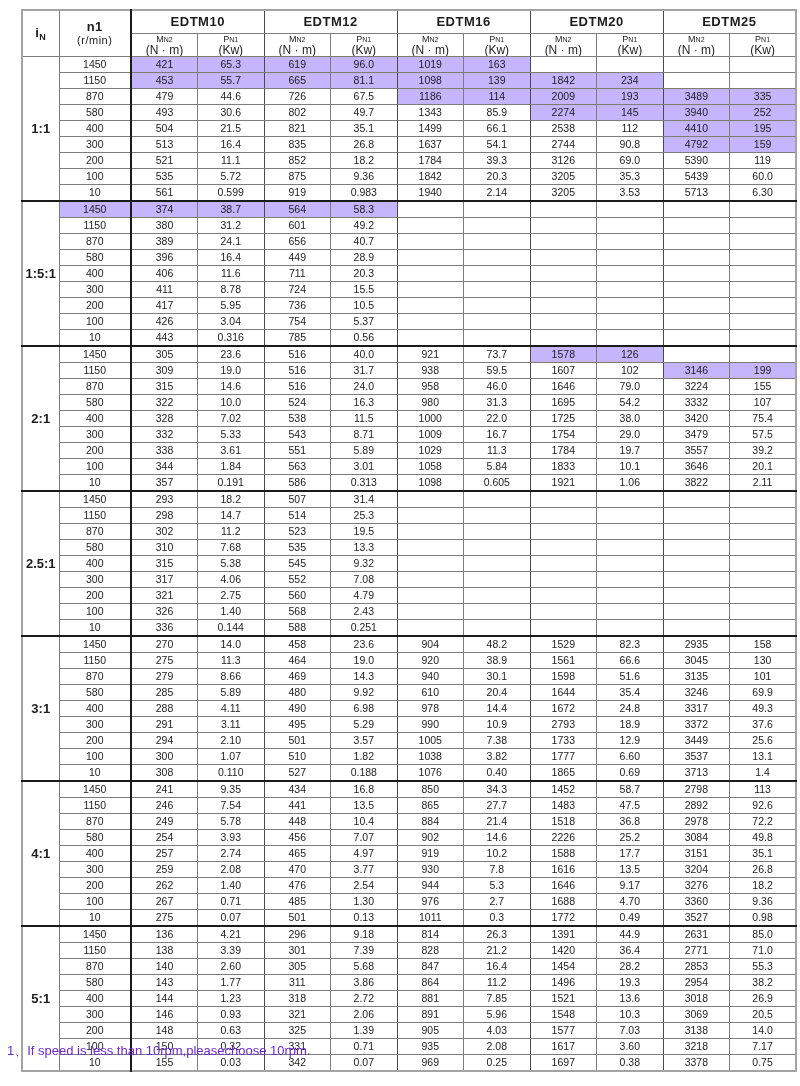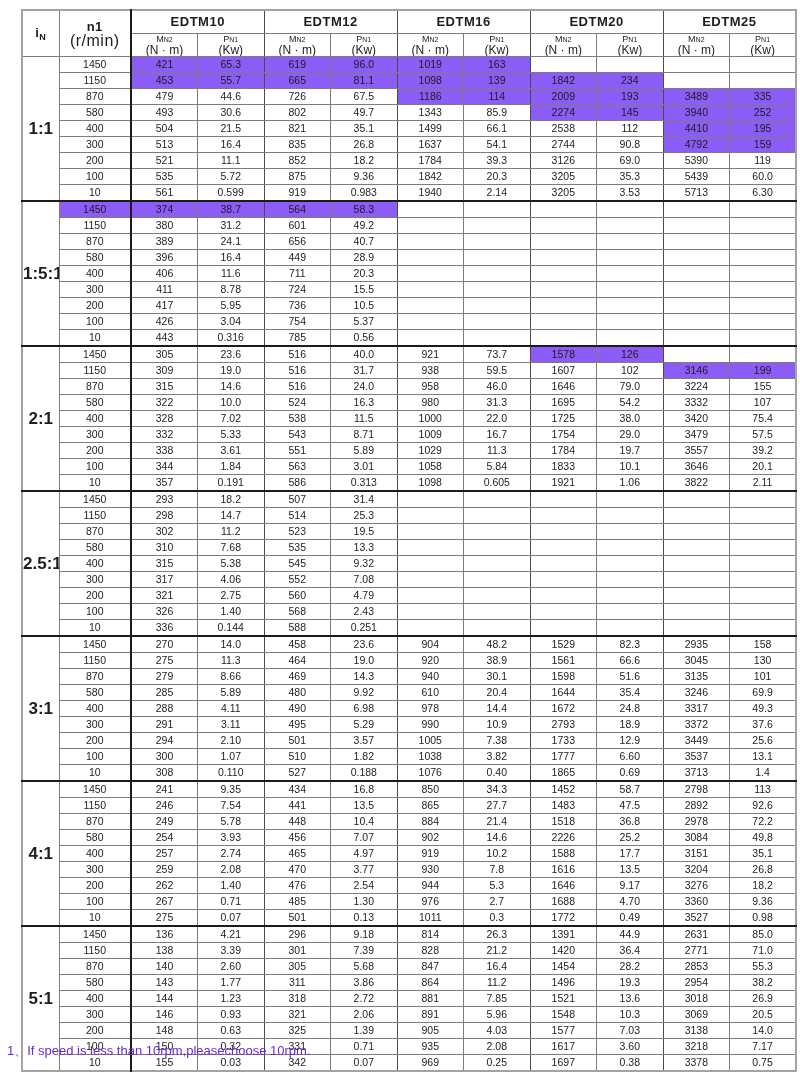--- a/index.html
+++ b/index.html
@@ -20,27 +20,27 @@
   thead tr.model-row th { height: 23px; font-size: 13px; font-weight: bold; letter-spacing: .5px; }
   thead tr.sub-row th   { height: 23px; font-weight: normal; }
   .symrow  { line-height: 10px; font-size: 9px; }
   .sym     { font-size: 9px; }
   .symsub  { font-size: 7px; }
   .unit    { line-height: 10px; font-size: 12px; }
 
   th.ratio-h { font-size: 15px; font-weight: bold; }
   th.ratio-h .isub { font-size: 9px; vertical-align: -3px; font-weight: bold; }
   th.speed-h .l1 { font-size: 13px; font-weight: bold; line-height: 15px; }
-  th.speed-h .l2 { font-size: 16px; font-weight: normal; line-height: 13px; }
+  th.speed-h .l2 { font-size: 11px; font-weight: normal; line-height: 13px; }
 
   th.speed-h, td.speed-cell { border-right: 2px solid #1b1b1b; }
 
   tbody td { height: 15.5px; font-size: 10.5px; line-height: 15px; }
-  td.ratio-cell { font-weight: bold; font-size: 17px; }
-  td.shaded { background: #8b5cf6; }
+  td.ratio-cell { font-weight: bold; font-size: 13px; }
+  td.shaded { background: #c4b5fd; }
   tr.block-start td { border-top: 2px solid #1b1b1b; }
   td.group-end, th.group-end { border-right-color: #4a4a4a; }
 
   .notes { position: absolute; left: 7px; top: 1042px; font-size: 13px; color: #6d28d9; }
   .note  { height: 18px; line-height: 18px; }
   .swatch {
     display: inline-block; width: 40px; height: 10px;
     background: #d8d8d8; border: 1px solid #555;
     margin: 0 6px 0 4px; vertical-align: -1px;
   }

